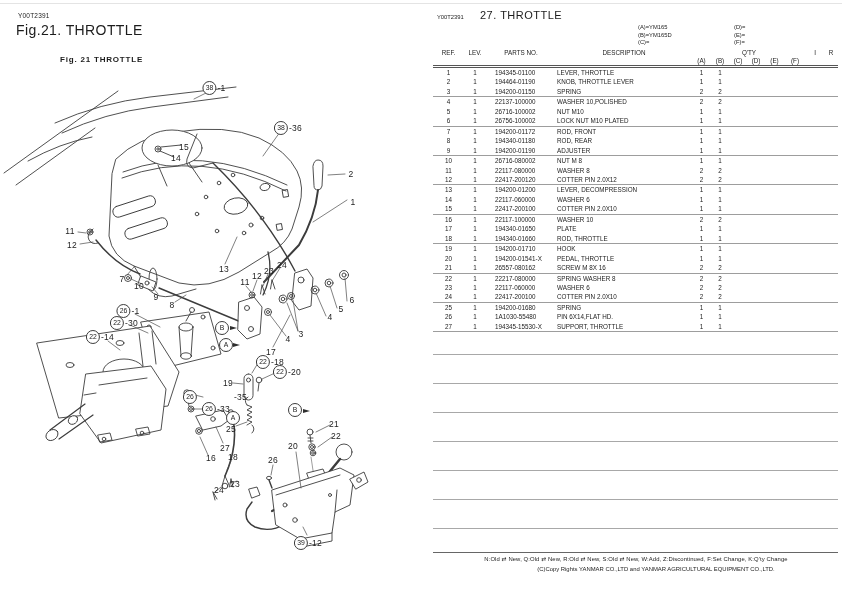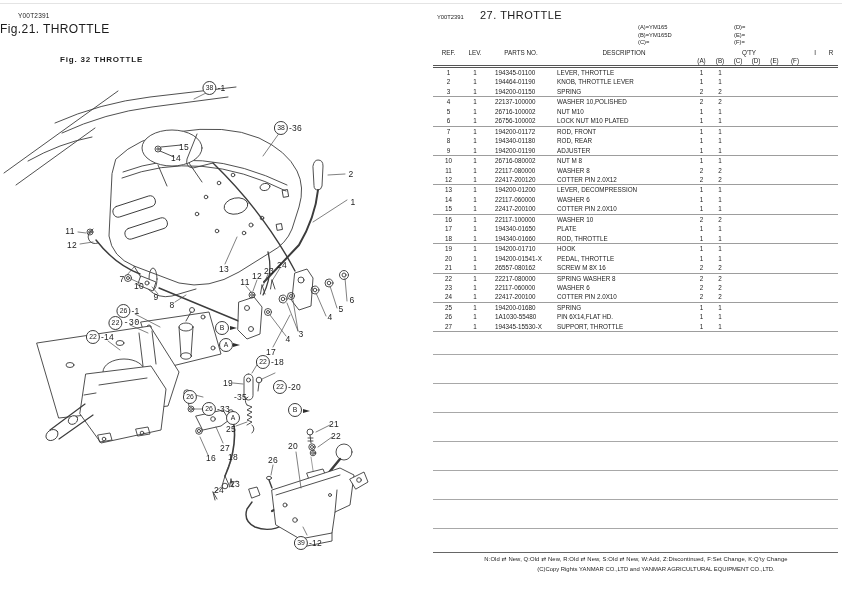--- a/index.html
+++ b/index.html
@@ -7,21 +7,21 @@
     width:842px;height:595px;position:relative;overflow:hidden;
     background:#ffffff;color:#1c1c1c;
     font-family:"Liberation Sans", sans-serif;
     -webkit-font-smoothing:antialiased;
   }
   .scan-line{position:absolute;left:0;right:0;top:3px;border-top:1px solid #e4e4e4;}
 
   
   .left-page{position:absolute;left:0;top:0;width:430px;height:595px;}
   .doc-code-left{position:absolute;left:18px;top:12px;font-size:6.5px;letter-spacing:.2px;}
-  .page-title{position:absolute;left:0;top:22px;font-size:12px;letter-spacing:.4px;}
+  .page-title{position:absolute;left:16px;top:22px;font-size:14px;letter-spacing:.4px;}
   .fig-caption{position:absolute;left:60px;top:55px;font-size:8px;font-weight:bold;letter-spacing:.8px;}
   .diagram{position:absolute;left:0;top:75px;width:430px;height:500px;}
   .diagram svg{position:absolute;left:0;top:0;}
   .art *{vector-effect:none;}
   .callout{
     position:absolute;transform:translate(-50%,-50%);
     display:flex;align-items:center;white-space:nowrap;
     font-size:8.5px;color:#222;letter-spacing:.3px;line-height:10px;
   }
   .callout .circ{
@@ -64,21 +64,21 @@
   .footer-copy{position:absolute;left:40px;right:0;top:566px;font-size:5.9px;text-align:center;}
 </style>
 </head>
 <body>
 
 <div class="scan-line"></div>
 
 <div class="left-page">
   <div class="doc-code-left">Y00T2391</div>
   <div class="page-title">Fig.21.  THROTTLE</div>
-  <div class="fig-caption">Fig. 32   THROTTLE</div>
+  <div class="fig-caption">Fig. 21   THROTTLE</div>
 
   <div class="diagram">
     <svg class="art" width="430" height="500" viewBox="0 0 430 500" fill="none" stroke="#3c3c3c" stroke-width="0.9" stroke-linecap="round" stroke-linejoin="round">
 
       <path d="M4,98 L118,16"></path>
       <path d="M16,110 L95,53"></path>
       <path d="M28,86 Q60,68 92,62"></path>
       <path d="M55,48 Q100,28 150,22 L236,12"></path>
       <path d="M62,58 Q105,38 152,32 L228,22"></path>
 
@@ -312,34 +312,34 @@
         <div class="callout" style="left: 222px; top: 253px;">
           <span class="circ">B</span>
         </div>
         <div class="callout" style="left: 226px; top: 270px;">
           <span class="circ">A</span>
         </div>
         <div class="callout" style="left: 128px; top: 236px;">
           <span class="circ">26</span>
           <span class="sfx">-1</span>
         </div>
-        <div class="callout" style="left: 124px; top: 248px; font-family: Liberation Mono, monospace;">
+        <div class="callout" style="left: 124px; top: 248px;">
           <span class="circ">22</span>
           <span class="sfx">-30</span>
         </div>
         <div class="callout" style="left: 100px; top: 262px;">
           <span class="circ">22</span>
           <span class="sfx">-14</span>
         </div>
         <div class="callout" style="left: 271px; top: 277px;">17</div>
         <div class="callout" style="left: 270px; top: 287px;">
           <span class="circ">22</span>
           <span class="sfx">-18</span>
         </div>
-        <div class="callout" style="left: 287px; top: 312px; align-items: center;">
+        <div class="callout" style="left: 287px; top: 297px; align-items: center;">
           <span class="circ">22</span>
           <span class="sfx">-20</span>
         </div>
         <div class="callout" style="left: 228px; top: 308px;">19</div>
         <div class="callout" style="left: 215px; top: 322px; gap: 36px;">
           <span class="circ">26</span>
           <span class="sfx">-35</span>
         </div>
         <div class="callout" style="left: 216px; top: 334px;">
           <span class="circ">26</span>

